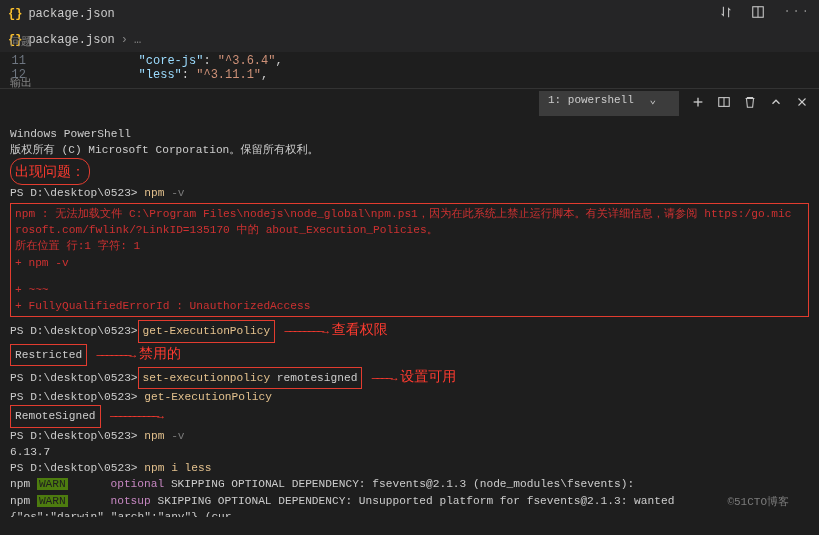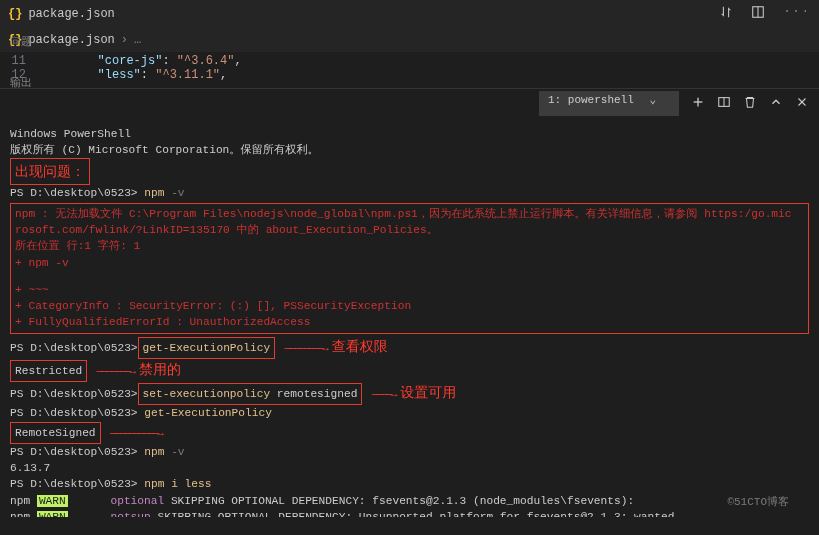--- a/index.html
+++ b/index.html
@@ -5,44 +5,44 @@
   * { margin:0; padding:0; box-sizing:border-box; }
   body { background:#1e1e1e; color:#cccccc; font-family:Consolas,"Courier New",monospace; font-size:12px; width:819px; height:535px; overflow:hidden; }
   .titlebar { height:28px; background:#252526; display:flex; align-items:center; padding:0 8px; justify-content:space-between; }
   .titlebar-left { display:flex; align-items:center; gap:6px; }
   .json-icon { color:#fbc02d; font-weight:bold; }
   .titlebar-right { display:flex; gap:18px; color:#858585; }
   .titlebar-right svg { width:14px; height:14px; }
   .tabbar { height:24px; background:#252526; display:flex; align-items:center; padding-left:8px; gap:6px; color:#cccccc; font-size:12px;}
   .tabbar .crumb { color:#cccccc; }
   .editor { background:#1e1e1e; padding:2px 0 6px 0; }
-  .line { display:flex; }
+  .line { display:flex;gap:41px; }
   .gutter { width:40px; text-align:right; padding-right:14px; color:#6e7681; }
   .code { white-space:pre; }
   .str { color:#ce9178; }
   .key { color:#9cdcfe; }
   .punct { color:#cccccc; }
   .panel-tabs { height:30px; background:#1e1e1e; border-top:1px solid #333; display:flex; align-items:center; justify-content:space-between; padding:0 10px; }
   .ptabs-left { display:flex; gap:18px; font-size:11px;flex-direction:column; }
   .ptab { color:#858585; padding:4px 0; cursor:pointer; }
   .ptab.active { color:#ffffff; border-bottom:1px solid #0e639c;font-weight:bold; }
   .ptabs-right { display:flex; align-items:center; gap:12px; color:#cccccc; }
   .select { background:#3c3c3c; border:1px solid #3c3c3c; color:#ccc; padding:1px 22px 9px 8px; font-size:11px; position:relative; width:140px; display:flex; justify-content:space-between; align-items:center;}
   .select .chev { color:#ccc; }
   .icon-btn svg { width:14px; height:14px; stroke:#cccccc; }
   .terminal { padding:8px 10px; background:#1e1e1e; line-height:1.45; font-size:11.2px; overflow:hidden; height:calc(535px - 28px - 24px - 54px - 30px); position:relative;}
   .prompt { color:#cccccc; }
   .cmd { color:#e2c08d; }
   .flag { color:#7a7a7a; }
   .box-red { border:1px solid #e23c2f; padding:2px 4px; display:inline-block; }
   .box-red-block { border:1px solid #e23c2f; padding:2px 4px; margin:2px 0; }
   .redtxt { color:#cd3131; }
-  .red-anno { color:#ff3b30; font-family:"Microsoft YaHei",sans-serif; font-size:14px; }
+  .red-anno { color:#ff3b30; font-family:"Microsoft YaHei",sans-serif; font-size:14px;border-radius:12px; }
   .arrow { color:#ff3b30; letter-spacing:-2px; }
-  .warn { background:#bef264; color:#1e1e1e; padding:0 2px; }
+  .warn { background:#4d7c0f; color:#1e1e1e; padding:0 2px; }
   .pink { color:#c586c0;padding-left:36px; }
   .row { display:flex; align-items:baseline; gap:0; }
   .anno-overlay { position:absolute; right:30px; bottom:6px; color:#7b7b7b; font-size:11px;}
 </style>
 </head>
 <body>
 
 <div class="titlebar">
   <div class="titlebar-left">
     <span class="json-icon">{}</span>
@@ -119,21 +119,20 @@
   </div>
   <div><span class="prompt">PS D:\desktop\0523&gt; </span><span class="cmd">npm</span><span class="flag"> -v</span></div>
 
   <div class="box-red-block">
     <div class="redtxt">npm : 无法加载文件 C:\Program Files\nodejs\node_global\npm.ps1，因为在此系统上禁止运行脚本。有关详细信息，请参阅 https:/go.mic</div>
     <div class="redtxt">rosoft.com/fwlink/?LinkID=135170 中的 about_Execution_Policies。</div>
     <div class="redtxt">所在位置 行:1 字符: 1</div>
     <div class="redtxt">+ npm -v</div>
     <div style="height:11px"></div>
     <div class="redtxt">+ ~~~</div>
-    <div class="redtxt">    + CategoryInfo          : SecurityError: (:) [], PSSecurityException</div>
     <div class="redtxt">    + FullyQualifiedErrorId : UnauthorizedAccess</div>
   </div>
 
   <div class="row">
     <span class="prompt">PS D:\desktop\0523&gt; </span>
       <span class="box-red"><span class="cmd">get-ExecutionPolicy</span></span>
     <span class="arrow">&nbsp;&nbsp;————————→&nbsp;</span>
     <span class="red-anno">查看权限</span>
   </div>
   <div class="row">

